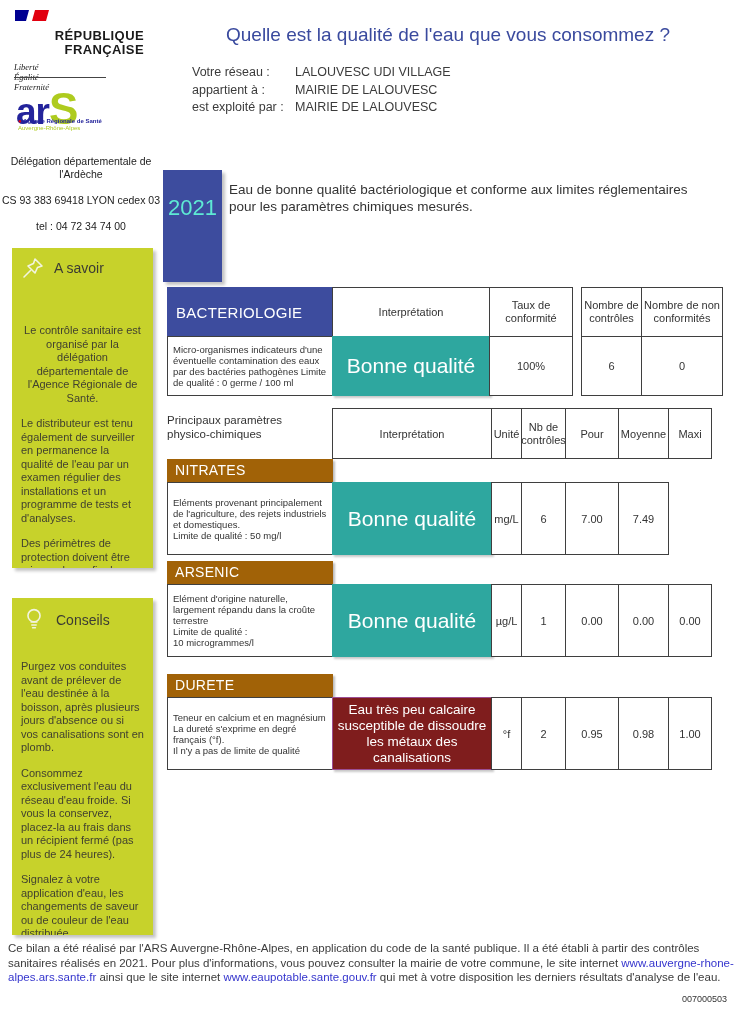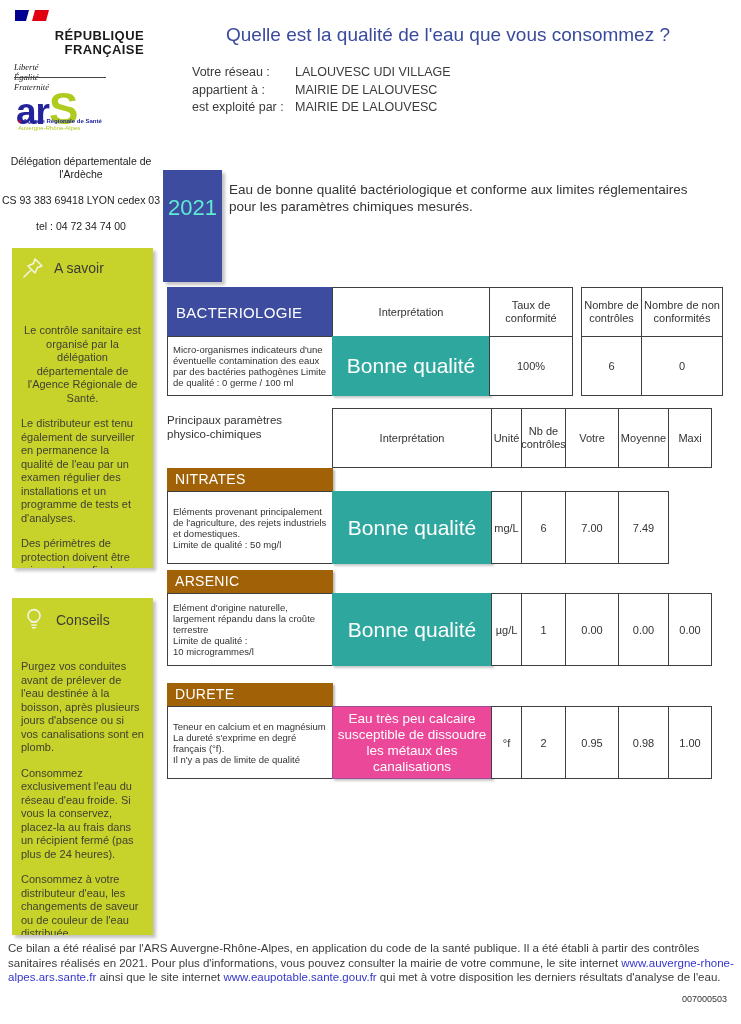--- a/index.html
+++ b/index.html
@@ -55,29 +55,29 @@
   .trow { display:flex; }
   .tcell {
     border:1px solid #3f3f3f; margin-left:-1px; background:#fff;
     display:flex; align-items:center; justify-content:center;
     font-size:11px; color:#333; text-align:center; flex:0 0 auto;
   }
   .tcell:first-child { margin-left:0; }
   .hdr2 { line-height:13px; }
   .desc-cell { font-size:9.5px; line-height:11px; text-align:left; justify-content:flex-start; padding:3px 5px; white-space:pre-line; }
   .fill-teal { background:#2ea79f; border-color:#2ea79f; color:#fff; font-size:21px; box-shadow:2px 2px 2px #c9c9c9; }
-  .fill-purple { background:#ec4899; border-color:#9c4e95; color:#fff; font-size:13.5px; line-height:16px; padding:2px 4px; box-shadow:2px 2px 2px #c9c9c9; }
+  .fill-purple { background:#7f1d1d; border-color:#9c4e95; color:#fff; font-size:13.5px; line-height:16px; padding:2px 4px; box-shadow:2px 2px 2px #c9c9c9; }
   .fill-blue { background:#3d4c9e; border-color:#3d4c9e; color:#fff; font-size:15px; justify-content:flex-start; padding-left:8px; text-align:left; box-shadow:2px 2px 2px #c9c9c9; letter-spacing:.3px; }
 
   #table-bacterio { position:absolute; left:167px; top:287px; }
   #table-bacterio .r-head { height:50px; }
   #table-bacterio .r-data { height:60px; margin-top:-1px; }
 
   #table-physico { position:absolute; left:167px; top:408px; }
-  .physico-head { height:60px; }
+  .physico-head { height:51px; }
   .corner-label { border:none; background:transparent; justify-content:flex-start; align-items:flex-start; text-align:left; font-size:11.5px; line-height:14px; padding-top:5px; padding-right:20px; }
   .section-band {
     width:166px; height:23px; background:#a16207; color:#fff; font-size:14px;
     line-height:23px; padding-left:8px; letter-spacing:.3px; box-shadow:2px 2px 2px #bdbdbd;
   }
   .band-nitrates { margin-top:0; }
   .band-arsenic { margin-top:6px; }
   .band-durete  { margin-top:17px; }
   .physico-row { height:73px; }
 
@@ -144,21 +144,21 @@
   <div class="lime-box" id="box-conseils">
     <div class="lime-head">
       <svg class="lime-icon" width="26" height="28" viewBox="0 0 24 26">
         <circle cx="12" cy="9" r="5.6" fill="none" stroke="#f2f4df" stroke-width="1.5"></circle>
         <path d="M9.3 14.8 L14.7 14.8 M10 17.6 L14 17.6 M10.7 20.2 L13.3 20.2" fill="none" stroke="#f2f4df" stroke-width="1.5" stroke-linecap="round"></path>
       </svg>
       <span class="lime-title">Conseils</span>
     </div>
     <p>Purgez vos conduites avant de prélever de l'eau destinée à la boisson, après plusieurs jours d'absence ou si vos canalisations sont en plomb.</p>
     <p>Consommez exclusivement l'eau du réseau d'eau froide. Si vous la conservez, placez-la au frais dans un récipient fermé (pas plus de 24 heures).</p>
-    <p>Consommez à votre distributeur d'eau, les changements de saveur ou de couleur de l'eau distribuée.</p>
+    <p>Signalez à votre application d'eau, les changements de saveur ou de couleur de l'eau distribuée.</p>
   </div>
 
   <div class="page-title">Quelle est la qualité de l'eau que vous consommez ?</div>
 
   <div class="network">
     <div class="network-row">
       <span class="network-label">Votre réseau :</span>
       <span class="network-value">LALOUVESC UDI VILLAGE</span>
     </div>
     <div class="network-row">
@@ -192,21 +192,21 @@
       <div class="tcell bc4">0</div>
     </div>
   </div>
 
   <div id="table-physico">
     <div class="trow physico-head">
       <div class="tcell pc0 corner-label">Principaux paramètres physico-chimiques</div>
       <div class="tcell pc1">Interprétation</div>
       <div class="tcell pc2">Unité</div>
       <div class="tcell pc3 hdr2">Nb de contrôles</div>
-      <div class="tcell pc4">Votre</div>
+      <div class="tcell pc4">Pour</div>
       <div class="tcell pc5">Moyenne</div>
       <div class="tcell pc6">Maxi</div>
     </div>
 
     <div class="section-band band-nitrates">NITRATES</div>
     <div class="trow physico-row">
       <div class="tcell pc0 desc-cell">Eléments provenant principalement de l'agriculture, des rejets industriels et domestiques.
 Limite de qualité : 50 mg/l</div>
       <div class="tcell pc1 fill-teal">Bonne qualité</div>
       <div class="tcell pc2">mg/L</div>

